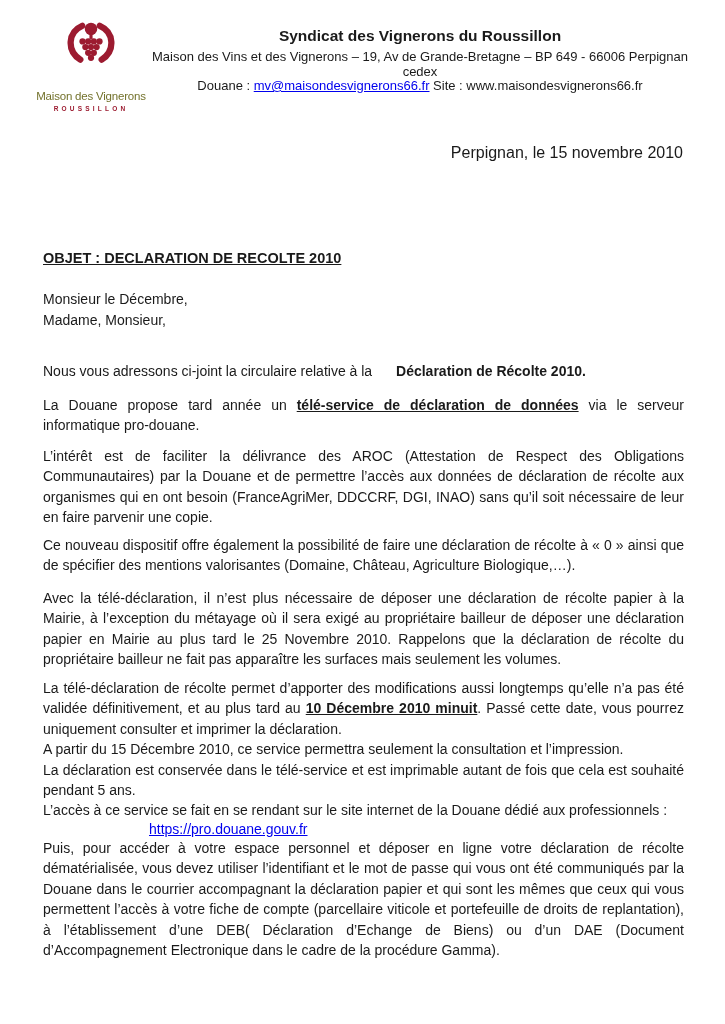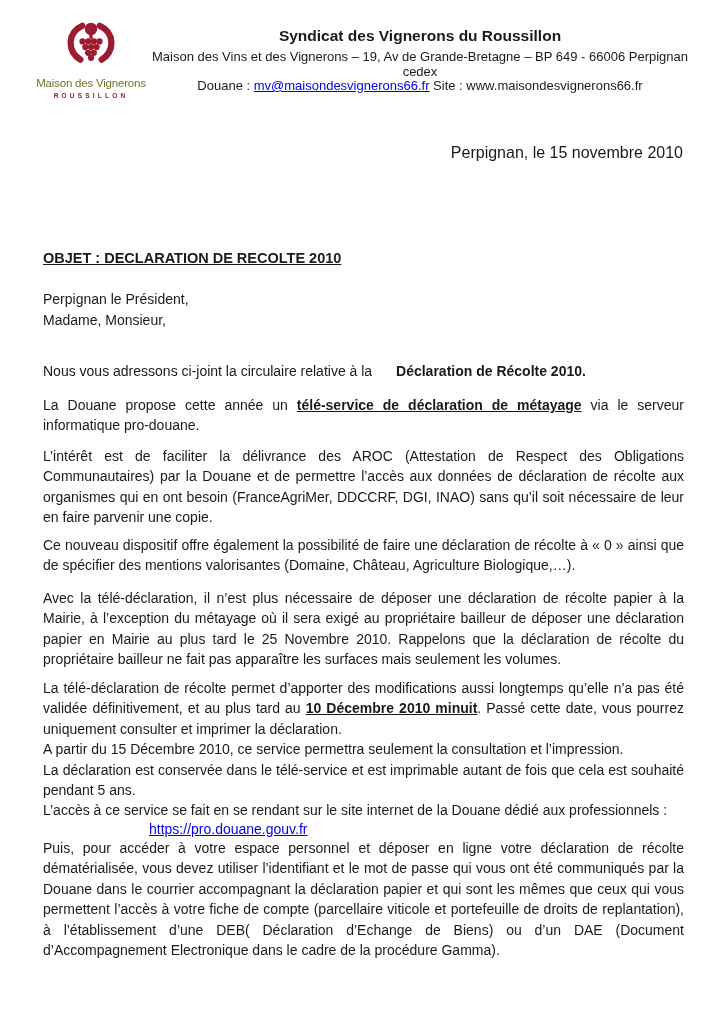--- a/index.html
+++ b/index.html
@@ -8,21 +8,21 @@
     width:725px;height:1024px;
     background:#ffffff;
     font-family:"Liberation Sans", sans-serif;
     color:#1a1a1a;
     overflow:hidden;
   }
   .abs{position:absolute;}
   
   .logo{left:33px;top:22px;width:116px;text-align:center;}
   .logo svg{display:block;margin:0 auto;}
-  .logo-brand{font-size:11.5px;color:#73722c;margin-top:1px;white-space:nowrap;letter-spacing:-0.2px;}
+  .logo-brand{font-size:11.5px;color:#73722c;margin-top:14px;white-space:nowrap;letter-spacing:-0.2px;}
   .logo-region{font-size:6.5px;color:#9c1b30;letter-spacing:3.2px;margin-top:3px;font-weight:bold;}
   .letterhead-text{left:140px;top:27px;width:560px;text-align:center;}
   .org-title{font-size:15.5px;font-weight:bold;margin-bottom:5px;}
   .org-meta{font-size:13px;line-height:14.5px;}
   
   .dateline{left:43px;top:144px;width:640px;text-align:right;font-size:16px;}
   .subject{left:43px;top:250px;font-size:14.5px;font-weight:bold;text-decoration:underline;}
   .salutation{left:43px;top:289px;font-size:14px;line-height:21px;}
   .para{left:43px;width:641px;font-size:14px;line-height:20.4px;text-align:justify;}
   .para.left{text-align:left;}
@@ -63,26 +63,26 @@
     <div class="org-title">Syndicat des Vignerons du Roussillon</div>
     <div class="org-meta">Maison des Vins et des Vignerons – 19, Av de Grande-Bretagne – BP 649 - 66006 Perpignan cedex</div>
     <div class="org-meta"><span>Douane : </span><a class="seg-link">mv@maisondesvignerons66.fr</a><span> Site : www.maisondesvignerons66.fr</span></div>
   </div>
 
   <div class="abs dateline">Perpignan, le 15 novembre 2010</div>
 
   <div class="abs subject">OBJET : DECLARATION DE RECOLTE 2010</div>
 
   <div class="abs salutation">
-    <div>Perpignan le Président,</div>
+    <div>Monsieur le Décembre,</div>
     <div>Madame, Monsieur,</div>
   </div>
 
   <div class="abs para left" style="top:361px"><span class="">Nous vous adressons ci-joint la circulaire relative à la </span><span class="seg-b">Déclaration de Récolte 2010.</span></div>
-  <div class="abs para" style="top:395px"><span class="">La Douane propose cette année un </span><span class="seg-bu">télé-service de déclaration de métayage</span><span class=""> via le serveur informatique pro-douane.</span></div>
+  <div class="abs para" style="top:395px"><span class="">La Douane propose tard année un </span><span class="seg-bu">télé-service de déclaration de données</span><span class=""> via le serveur informatique pro-douane.</span></div>
   <div class="abs para" style="top:446px"><span class="">L’intérêt est de faciliter la délivrance des AROC (Attestation de Respect des Obligations Communautaires) par la Douane et de permettre l’accès aux données de déclaration de récolte aux organismes qui en ont besoin (FranceAgriMer, DDCCRF, DGI, INAO) sans qu’il soit nécessaire de leur en faire parvenir une copie.</span></div>
   <div class="abs para" style="top:535px"><span class="">Ce nouveau dispositif offre également la possibilité de faire une déclaration de récolte à « 0 » ainsi que de spécifier des mentions valorisantes (Domaine, Château, Agriculture Biologique,…).</span></div>
   <div class="abs para" style="top:588px"><span class="">Avec la télé-déclaration, il n’est plus nécessaire de déposer une déclaration de récolte papier à la Mairie, à l’exception du métayage où il sera exigé au propriétaire bailleur de déposer une déclaration papier en Mairie au plus tard le 25 Novembre 2010. Rappelons que la déclaration de récolte du propriétaire bailleur ne fait pas apparaître les surfaces mais seulement les volumes.</span></div>
   <div class="abs para" style="top:678px"><span class="">La télé-déclaration de récolte permet d’apporter des modifications aussi longtemps qu’elle n’a pas été validée définitivement, et au plus tard au </span><span class="seg-bu">10 Décembre 2010 minuit</span><span class="">. Passé cette date, vous pourrez uniquement consulter et imprimer la déclaration.</span><br><span class="">A partir du 15 Décembre 2010, ce service permettra seulement la consultation et l’impression.</span><br><span class="">La déclaration est conservée dans le télé-service et est imprimable autant de fois que cela est souhaité pendant 5 ans.</span></div>
   <div class="abs para link-indent" style="top:819px"><a class="seg-link">https://pro.douane.gouv.fr</a></div>
   <div class="abs para left" style="top:800px"><span class="">L’accès à ce service se fait en se rendant sur le site internet de la Douane dédié aux professionnels :</span></div>
   <div class="abs para" style="top:838px"><span class="">Puis, pour accéder à votre espace personnel et déposer en ligne votre déclaration de récolte dématérialisée, vous devez utiliser l’identifiant et le mot de passe qui vous ont été communiqués par la Douane dans le courrier accompagnant la déclaration papier et qui sont les mêmes que ceux qui vous permettent l’accès à votre fiche de compte (parcellaire viticole et portefeuille de droits de replantation), à l’établissement d’une DEB( Déclaration d’Echange de Biens) ou d’un DAE (Document d’Accompagnement Electronique dans le cadre de la procédure Gamma).</span></div>
 
 </div>
 

